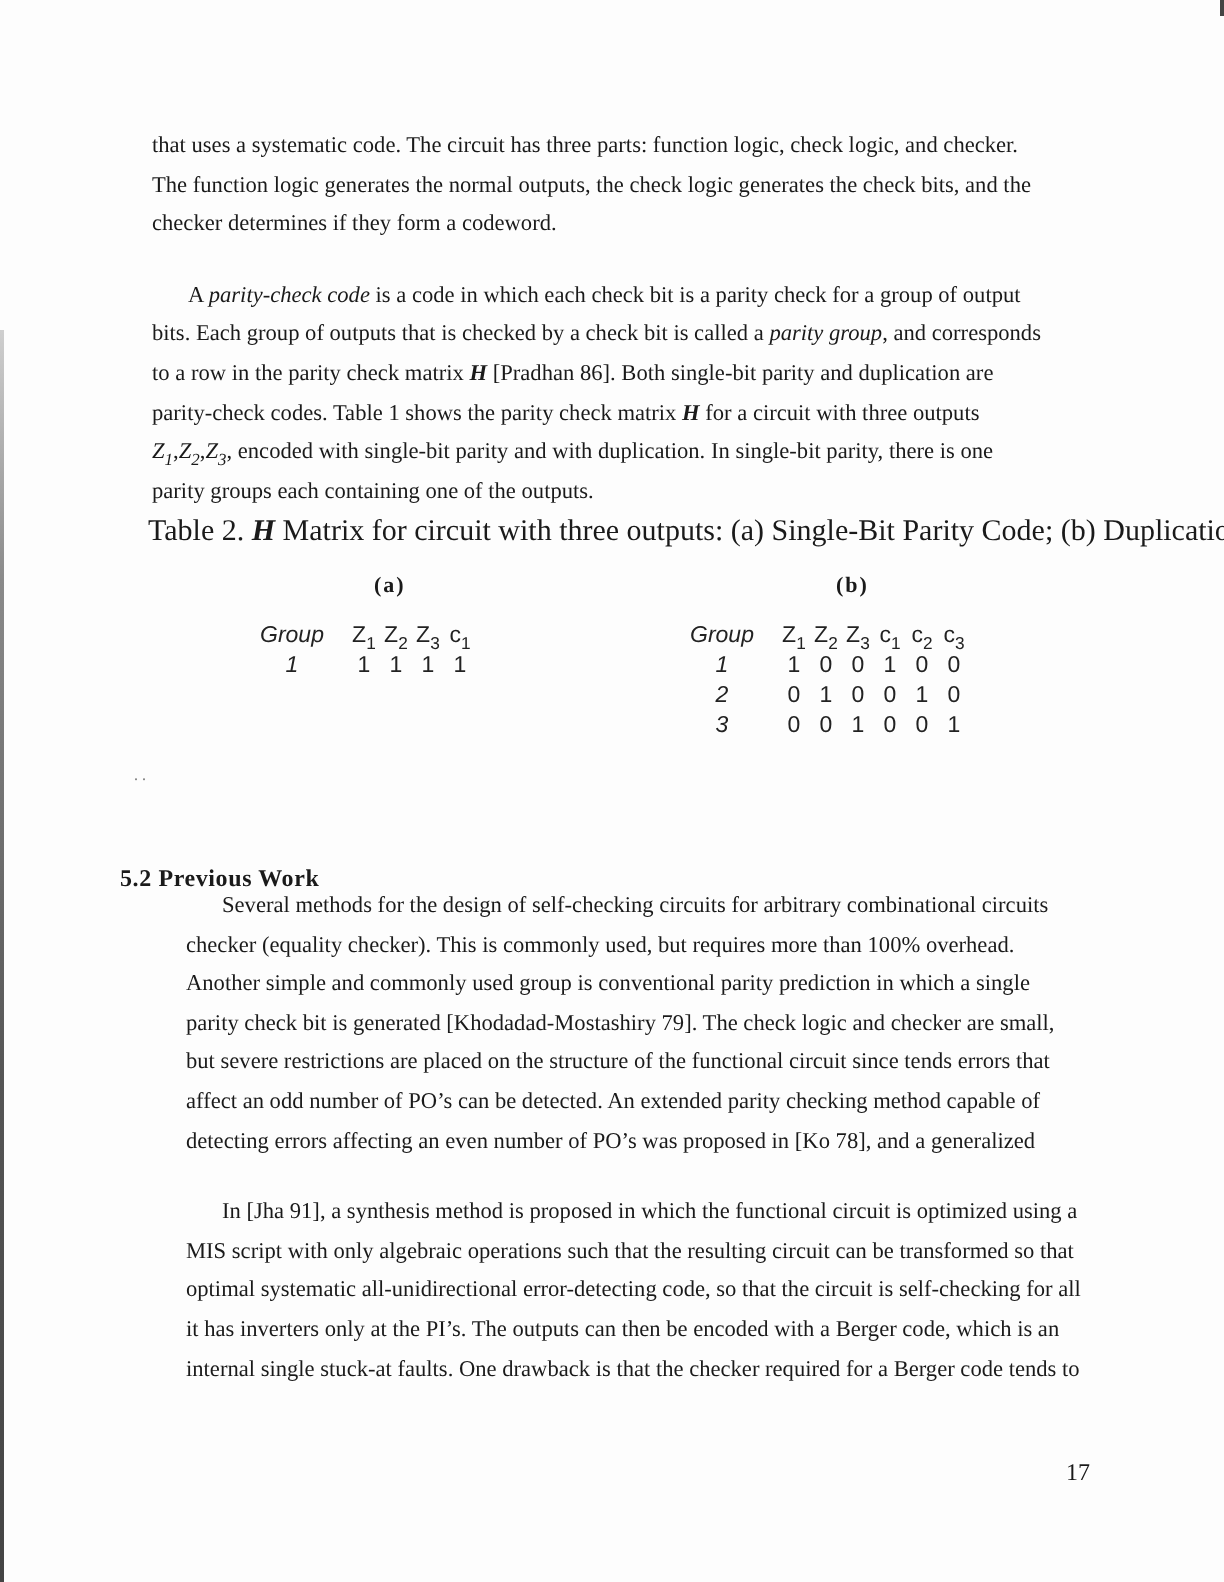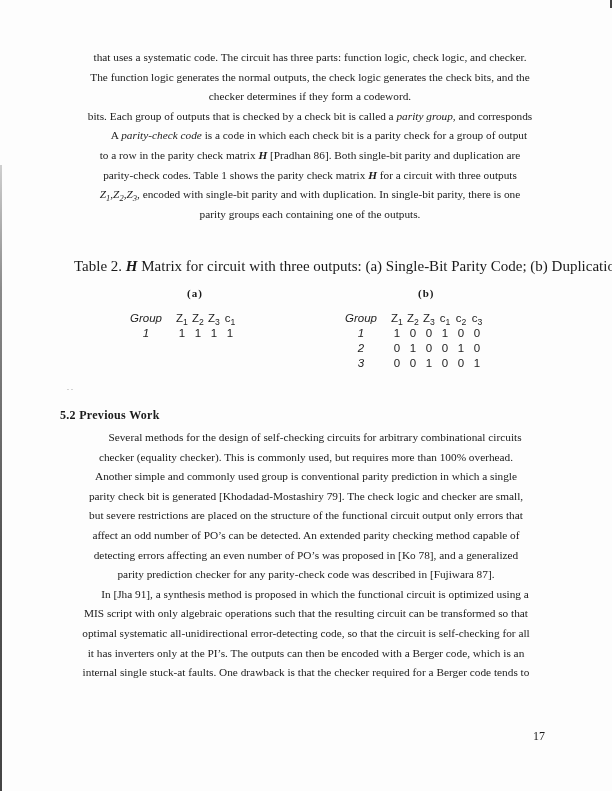--- a/index.html
+++ b/index.html
@@ -31,24 +31,24 @@
       height: 8px;
       background: #444;
     }
     .page {
       position: absolute;
       left: 60px;
       top: 48px;
       width: 500px;
     }
     p.para {
-      margin: 0;
+      margin: 16px;
       font-size: 11.3px;
       line-height: 19.6px;
-      text-align: center;
+      text-align: left;
       white-space: nowrap;
     }
     .line { display: block; }
     .indent { padding-left: 18px; }
     .em { font-style: italic; }
     .bi { font-weight: bold; font-style: italic; }
     sub { font-size: 75%; line-height: 0; }
     .caption {
       position: absolute;
       left: 74px;
@@ -81,29 +81,29 @@
     table.hmatrix th.grp, table.hmatrix td.grp {
       font-style: italic;
       padding-right: 12px;
     }
     table.hmatrix td.bit { width: 12px; }
     table.hmatrix.a { left: 128px; top: 311px; }
     table.hmatrix.b { left: 343px; top: 311px; }
     .heading {
       position: absolute;
       left: 60px;
-      top: 408px;
+      top: 432px;
       font-size: 12px;
       font-weight: bold;
       letter-spacing: 0.3px;
       white-space: nowrap;
     }
     .page2 {
       position: absolute;
-      left: 56px;
+      left: 77px;
       top: 428px;
       width: 500px;
       font-family: Liberation Serif, serif;
     }
     .stray-marks {
       position: absolute;
       left: 67px;
       top: 383px;
       font-size: 8px;
       color: #777;
@@ -121,22 +121,22 @@
 <div class="scan-edge-left"></div>
 <div class="scan-edge-right"></div>
 
 <div class="page">
   <p class="para">
     <span class="line">that uses a systematic code.  The circuit has three parts:  function logic, check logic, and checker.</span>
     <span class="line">The function logic generates the normal outputs, the check logic generates the check bits, and the</span>
     <span class="line">checker determines if they form a codeword.</span>
   </p>
   <p class="para">
+    <span class="line indent"><span>A </span><span class="em">parity-check code</span><span> is a code in which each check bit is a parity check for a group of output</span></span>
     <span class="line"><span>bits.  Each group of outputs that is checked by a check bit is called a </span><span class="em">parity group</span><span>, and corresponds</span></span>
-    <span class="line indent"><span>A </span><span class="em">parity-check code</span><span> is a code in which each check bit is a parity check for a group of output</span></span>
     <span class="line"><span>to a row in the parity check matrix </span><span class="bi">H</span><span> [Pradhan 86].  Both single-bit parity and duplication are</span></span>
     <span class="line"><span>parity-check codes.  Table 1 shows the parity check matrix </span><span class="bi">H</span><span> for a circuit with three outputs</span></span>
     <span class="line"><span class="em"><span>Z</span><sub>1</sub></span><span>,</span><span class="em"><span>Z</span><sub>2</sub></span><span>,</span><span class="em"><span>Z</span><sub>3</sub></span><span>, encoded with single-bit parity and with duplication.  In single-bit parity, there is one</span></span>
     <span class="line">parity groups each containing one of the outputs.</span>
   </p>
 </div>
 
 <div class="caption"><span>Table 2.  </span><span class="bi">H</span><span> Matrix for circuit with three outputs:  (a) Single-Bit Parity Code; (b) Duplication Code.</span></div>
 
 <div class="subcap a">(a)</div>
@@ -205,24 +205,23 @@
 <div class="stray-marks">. .</div>
 
 <div class="heading">5.2  Previous  Work</div>
 
 <div class="page2">
   <p class="para">
     <span class="line indent">Several methods for the design of self-checking circuits for arbitrary combinational circuits</span>
     <span class="line">checker (equality checker).  This is commonly used, but requires more than 100% overhead.</span>
     <span class="line">Another simple and commonly used group is conventional parity prediction in which a single</span>
     <span class="line">parity check bit is generated [Khodadad-Mostashiry 79].  The check logic and checker are small,</span>
-    <span class="line">but severe restrictions are placed on the structure of the functional circuit output only errors that</span>
+    <span class="line">but severe restrictions are placed on the structure of the functional circuit since tends errors that</span>
     <span class="line">affect an odd number of PO’s can be detected.  An extended parity checking method capable of</span>
     <span class="line">detecting errors affecting an even number of PO’s was proposed in [Ko 78], and a generalized</span>
-    <span class="line">parity prediction checker for any parity-check code was described in [Fujiwara 87].</span>
   </p>
   <p class="para">
     <span class="line indent">In [Jha 91], a synthesis method is proposed in which the functional circuit is optimized using a</span>
     <span class="line">MIS script with only algebraic operations such that the resulting circuit can be transformed so that</span>
     <span class="line">optimal systematic all-unidirectional error-detecting code, so that the circuit is self-checking for all</span>
     <span class="line">it has inverters only at the PI’s.  The outputs can then be encoded with a Berger code, which is an</span>
     <span class="line">internal single stuck-at faults.  One drawback is that the checker required for a Berger code tends to</span>
   </p>
 </div>
 

